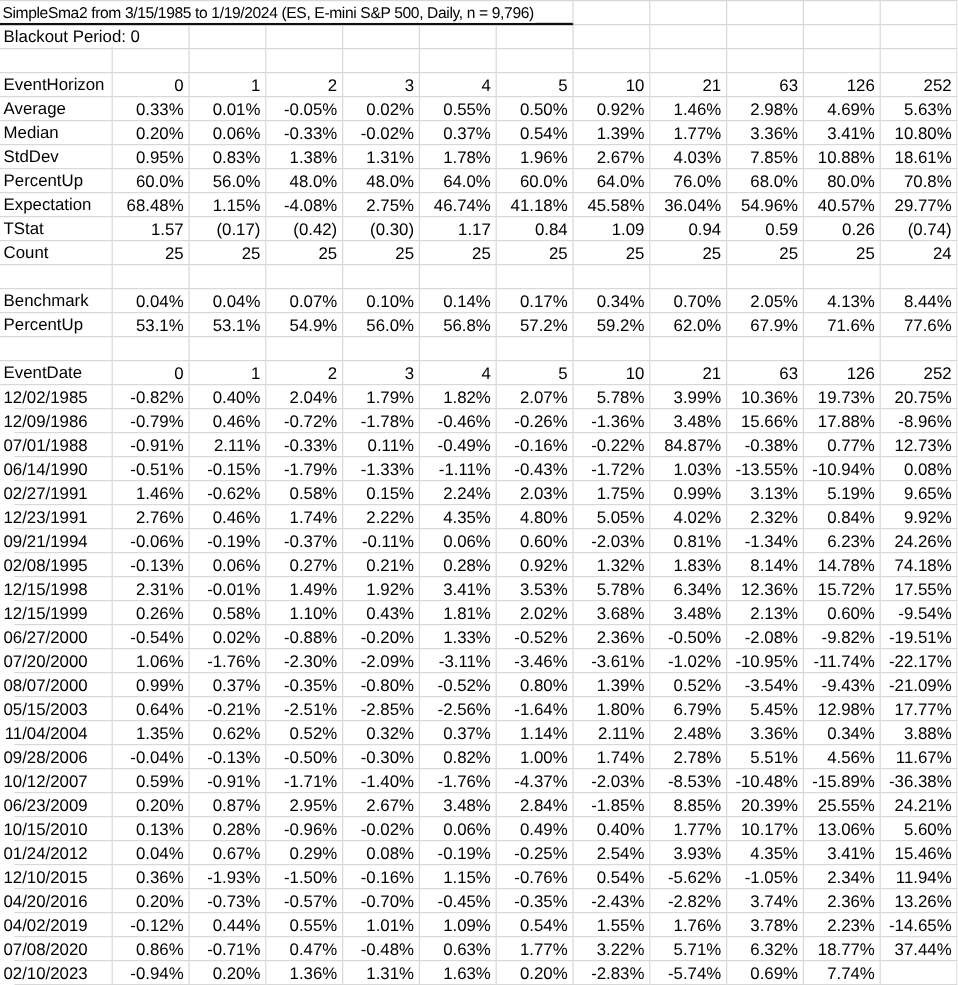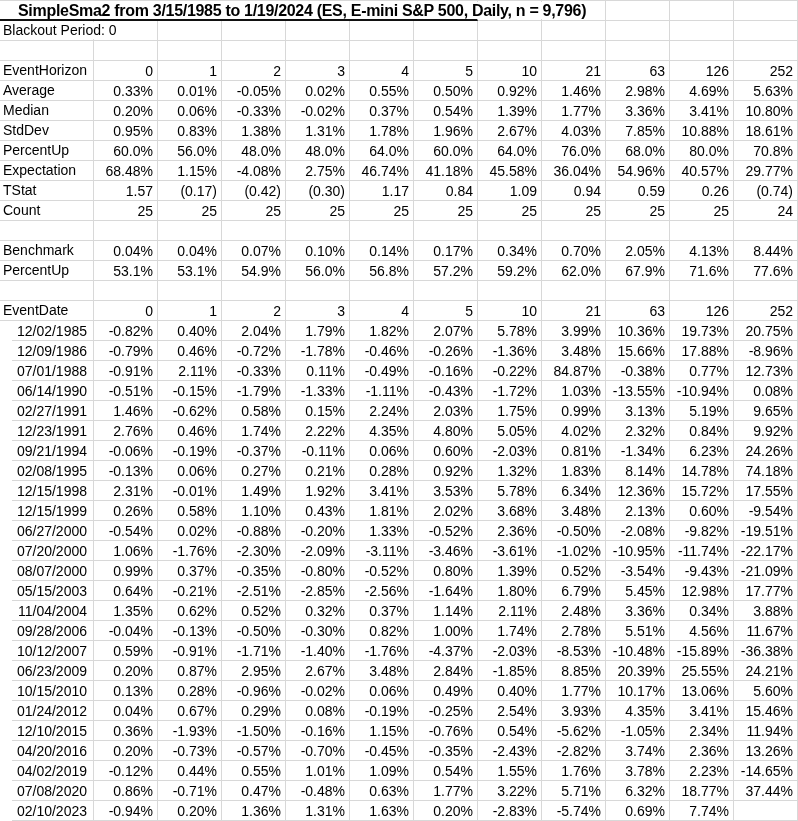--- a/index.html
+++ b/index.html
@@ -11,28 +11,28 @@
   .row  { display:grid; grid-template-columns:94px repeat(11,64px); height:20px; }
   .trow { display:grid; grid-template-columns:478px repeat(5,64px); height:21px; }
   .cell {
     border-right:1px solid var(--grid,#d8d8d8);
     border-bottom:1px solid var(--grid,#d8d8d8);
     display:flex; align-items:center; min-width:0;
   }
   .trow .cell { border-top:1px solid var(--grid,#d8d8d8); }
   .num   { justify-content:flex-end; padding-right:4px; white-space:nowrap; }
   .labelc{ padding-left:3px; }
-  .datec { justify-content:flex-end; padding-right:6px; white-space:nowrap;margin-left:12px; }
+  .datec { justify-content:flex-end; padding-right:20px; white-space:nowrap;margin-left:12px; }
   .spill { position:relative; z-index:2; background:var(--bg,#fff); white-space:nowrap; line-height:17px; padding-right:2px; }
   .titlec{
     border-top:none; border-right:1px solid var(--grid,#d8d8d8);
     border-bottom:2px solid var(--tborder,#111);
     overflow:visible;
   }
-  .title-spill { font-weight:700; font-size:16px; letter-spacing:-0.3px; padding-left:18px; }
+  .title-spill { font-weight:400; font-size:13px; letter-spacing:-0.3px; padding-left:2px; }
 </style>
 </head>
 <body>
 
 <div class="sheet">
   <div class="row trow">
     <div class="cell titlec">
       <span class="spill title-spill">SimpleSma2 from 3/15/1985 to 1/19/2024 (ES, E-mini S&amp;P 500, Daily, n = 9,796)</span>
     </div>
     <div class="cell"></div>

